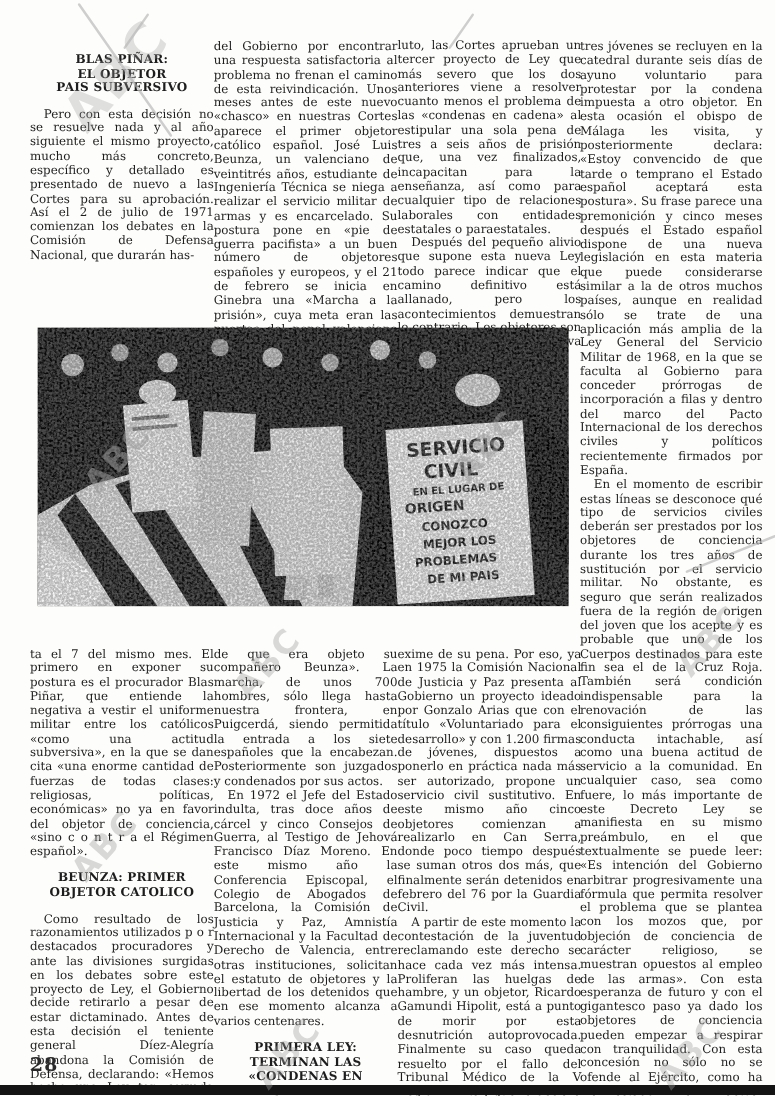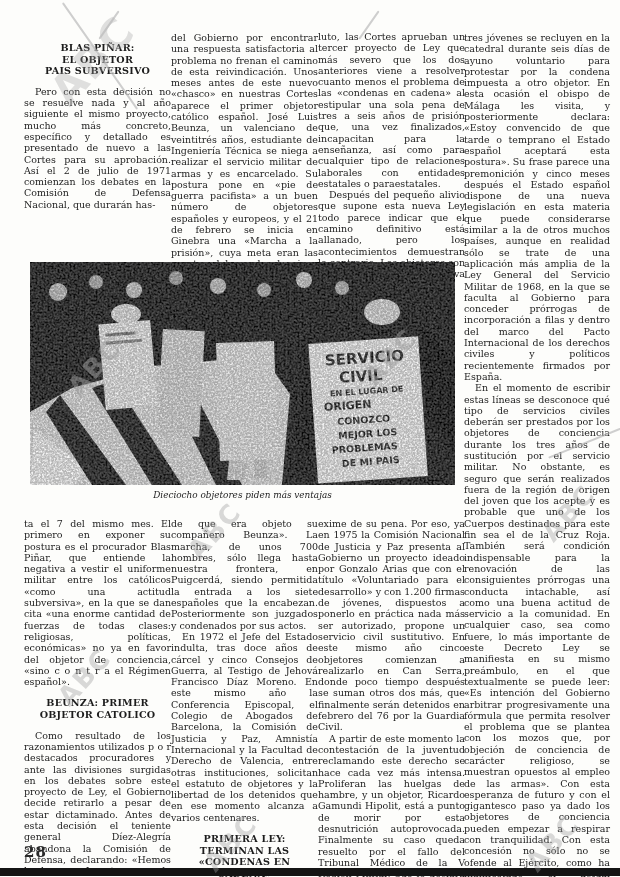--- a/index.html
+++ b/index.html
@@ -136,21 +136,20 @@
       </g>
     </g>
     <polygon points="392,64 425,96 425,190 396,152" fill="#000000"></polygon>
 
     <rect x="0" y="0" width="425" height="223" filter="url(#gw)" opacity="0.30"></rect>
     <rect x="0" y="0" width="425" height="223" filter="url(#gb)" opacity="0.25"></rect>
   </svg>
 </div>
 
 <div class="caption">
-  <div class="cap-i">Dieciocho objetores piden más ventajas</div>
 </div>
 
 <div class="col" style="left:24px;top:518px;">
   <p class="para">ta el 7 del mismo mes. El primero en exponer su postura es el procurador Blas Piñar, que entiende la negativa a vestir el uniforme militar entre los católicos «como una actitud subversiva», en la que se dan cita «una enorme cantidad de fuerzas de todas clases: religiosas, políticas, económicas» no ya en favor del objetor de conciencia, «sino c o n t r a el Régimen español».</p>
   <div class="h">BEUNZA: PRIMER
 OBJETOR CATOLICO</div>
   <p class="para ind">Como resultado de los razonamientos utilizados p o r destacados procuradores y ante las divisiones surgidas en los debates sobre este proyecto de Ley, el Gobierno decide retirarlo a pesar de estar dictaminado. Antes de esta decisión el teniente general Díez-Alegría abandona la Comisión de Defensa, declarando: «Hemos hecho una Ley tan cerrada que es inaceptable».</p>
 
 </div>
 

